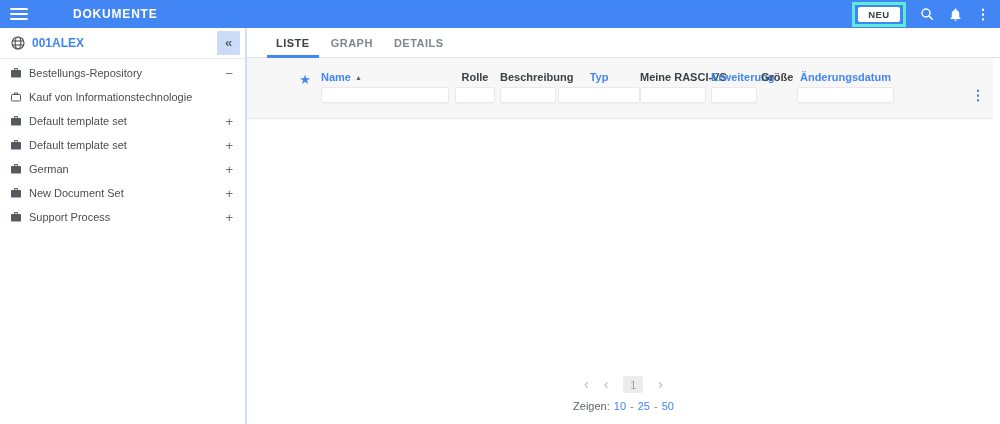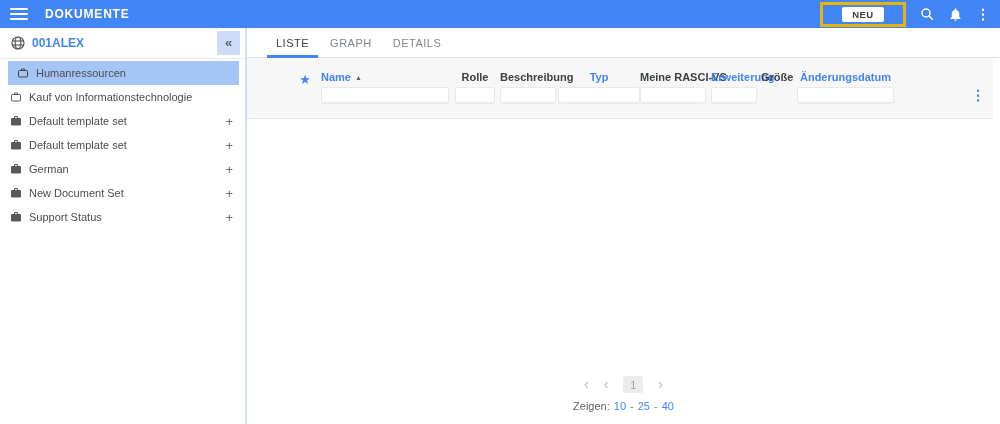--- a/index.html
+++ b/index.html
@@ -1,26 +1,26 @@
 <!DOCTYPE html>
 <html><head>
 <meta charset="utf-8">
 <style>
   * { box-sizing: border-box; margin: 0; padding: 0; }
   html, body { width: 1000px; height: 424px; overflow: hidden; }
   body { font-family: "Liberation Sans", sans-serif; background: #fff; }
   .app { width: 1000px; height: 424px; display: flex; flex-direction: column; position: relative; }
 
   
-  .appbar { height: 28px; background: #4285f4; display: flex; align-items: center; padding: 0 10px; flex: 0 0 auto; }
+  .appbar { height: 28px; background: #4285f4; display: flex; align-items: center; padding: 0 10px; flex: 0 0 auto; gap: 28px; }
   .menu-btn { width: 18px; height: 14px; display: flex; flex-direction: column; justify-content: space-between; padding: 1px 0; cursor: pointer; }
   .menu-btn i { display: block; height: 2px; background: #fff; border-radius: 1px; }
   .appbar-title { color: #fff; font-size: 12px; font-weight: bold; letter-spacing: 0.8px; margin-left: 17px; }
   .appbar-right { margin-left: auto; display: flex; align-items: center; gap: 13px; }
-  .neu-annotation { border: 3px solid #eab308; padding: 2px 19px; display: flex; align-items: center; }
+  .neu-annotation { border: 3px solid #5eead4; padding: 2px 3px; display: flex; align-items: center; }
   .neu-btn { background: #fff; border: none; border-radius: 2px; font-family: "Liberation Sans", sans-serif;
              font-size: 9.5px; font-weight: bold; color: #3c4043; letter-spacing: 0.4px;
              width: 42px; height: 15px; line-height: 15px; text-align: center; cursor: pointer; }
   .icon-btn { display: flex; align-items: center; justify-content: center; cursor: pointer; }
   .white-dots { color: #fff; font-weight: bold; font-size: 14px; line-height: 14px; }
 
   
   .body { flex: 1; display: flex; min-height: 0; }
   .sidebar { width: 247px; flex: 0 0 247px; border-right: 2px solid #cfe0f8; display: flex; flex-direction: column; background: #fff; }
   .sidebar-header { height: 31px; flex: 0 0 31px; border-bottom: 1px solid #e8eaed; display: flex; align-items: center; padding: 0 5px 0 10px; }
@@ -33,21 +33,21 @@
   .tree { padding-top: 2px; }
   .tree-row { height: 24px; display: flex; align-items: center; padding-left: 10px; padding-right: 12px; font-size: 11px; color: #4a4d51; cursor: pointer; }
   .tree-row.child { }
   .tree-row.selected { background: #a6c5f7; margin-left: 8px; margin-right: 6px; padding-left: 9px; }
   .tree-icon { width: 12px; height: 12px; margin-right: 7px; flex: 0 0 12px; display: inline-flex; }
   .toggle { margin-left: auto; color: #6b6f73; font-size: 13px; line-height: 13px; cursor: pointer; }
 
   
   .main { flex: 1; display: flex; flex-direction: column; min-width: 0; background: #fff; }
   .tabbar { height: 30px; flex: 0 0 30px; display: flex; align-items: stretch; padding-left: 20px; border-bottom: 1px solid #e1e3e6; background: #fff; }
-  .tab { font-size: 11px; font-weight: normal; letter-spacing: 0.5px; color: #80868b; padding: 0 9px; margin-right: 3px;
+  .tab { font-size: 11px; font-weight: bold; letter-spacing: 0.5px; color: #80868b; padding: 0 9px; margin-right: 3px;
          display: flex; align-items: center; position: relative; cursor: pointer; }
   .tab.active { color: #3c4043; }
   .tab.active::after { content: ""; position: absolute; left: 0; right: 0; bottom: -1px; height: 3px; background: #4285f4; }
 
   
   .filter-panel { background: #f7f7f7; border-bottom: 1px solid #e7e7e7; margin-right: 7px;
                   padding: 12px 0 14px 0; display: flex; align-items: flex-start; flex: 0 0 auto; }
   .fcol { display: flex; flex-direction: column; }
   .flabel { font-size: 11px; font-weight: bold; height: 14px; line-height: 14px; text-align: center; white-space: nowrap; }
   .flabel.left { text-align: left; }
@@ -125,31 +125,30 @@
             <ellipse cx="12" cy="12" rx="4.2" ry="9"></ellipse>
             <line x1="3.5" y1="9" x2="20.5" y2="9"></line>
             <line x1="3.5" y1="15" x2="20.5" y2="15"></line>
           </svg>
         </span>
         <span class="repo-title">001ALEX</span>
         <button class="collapse-btn">«</button>
       </div>
 
       <nav class="tree">
-
-        <div class="tree-row child selected">
-          <span class="tree-icon">
-            <svg width="12" height="12" viewBox="0 0 24 24" fill="none" stroke="#3f4347" stroke-width="2">
-                <path d="M9 7V4h6v3"></path>
-                <rect x="3" y="7" width="18" height="13" rx="1.5"></rect>
-              </svg>
-          </span>
-          <span>Humanressourcen</span>
-          <span class="toggle"></span>
-        </div>
+        <div class="tree-row">
+          <span class="tree-icon">
+            <svg width="12" height="12" viewBox="0 0 24 24" fill="#56595d">
+                <path d="M20 6h-4V4c0-1.1-.9-2-2-2h-4c-1.1 0-2 .9-2 2v2H4c-1.1 0-2 .9-2 2v11c0 1.1.9 2 2 2h16c1.1 0 2-.9 2-2V8c0-1.1-.9-2-2-2zm-6 0h-4V4h4v2z"></path>
+              </svg>
+          </span>
+          <span>Bestellungs-Repository</span>
+          <span class="toggle">−</span>
+        </div>
+
 
         <div class="tree-row child">
           <span class="tree-icon">
             <svg width="12" height="12" viewBox="0 0 24 24" fill="none" stroke="#56595d" stroke-width="2">
                 <path d="M9 7V4h6v3"></path>
                 <rect x="3" y="7" width="18" height="13" rx="1.5"></rect>
               </svg>
           </span>
           <span>Kauf von Informationstechnologie</span>
           <span class="toggle"></span>
@@ -194,21 +193,21 @@
           <span>New Document Set</span>
           <span class="toggle">+</span>
         </div>
 
         <div class="tree-row">
           <span class="tree-icon">
             <svg width="12" height="12" viewBox="0 0 24 24" fill="#56595d">
                 <path d="M20 6h-4V4c0-1.1-.9-2-2-2h-4c-1.1 0-2 .9-2 2v2H4c-1.1 0-2 .9-2 2v11c0 1.1.9 2 2 2h16c1.1 0 2-.9 2-2V8c0-1.1-.9-2-2-2zm-6 0h-4V4h4v2z"></path>
               </svg>
           </span>
-          <span>Support Status</span>
+          <span>Support Process</span>
           <span class="toggle">+</span>
         </div>
       </nav>
     </aside>
 
     <main class="main">
 
       <div class="tabbar">
         <div class="tab active">LISTE</div>
         <div class="tab">GRAPH</div>
@@ -273,19 +272,19 @@
           <span class="chev">‹</span>
           <span class="page-box">1</span>
           <span class="chev">›</span>
         </div>
         <div class="pagesize-row">
           <span>Zeigen:</span>
           <span class="ps-link">10</span>
           <span class="ps-sep">-</span>
           <span class="ps-link selected">25</span>
           <span class="ps-sep">-</span>
-          <span class="ps-link">40</span>
+          <span class="ps-link">50</span>
         </div>
       </div>
 
     </main>
   </div>
 </div>
 
 </body></html>

